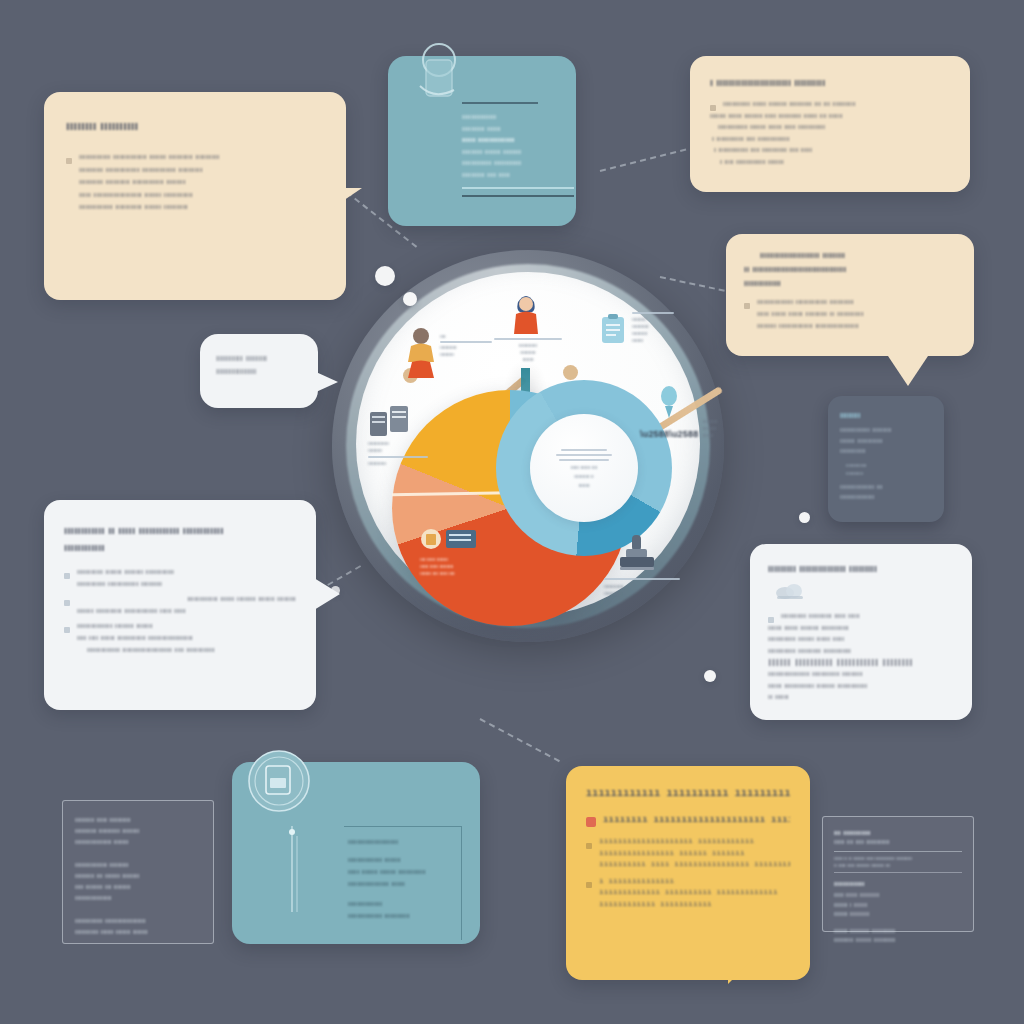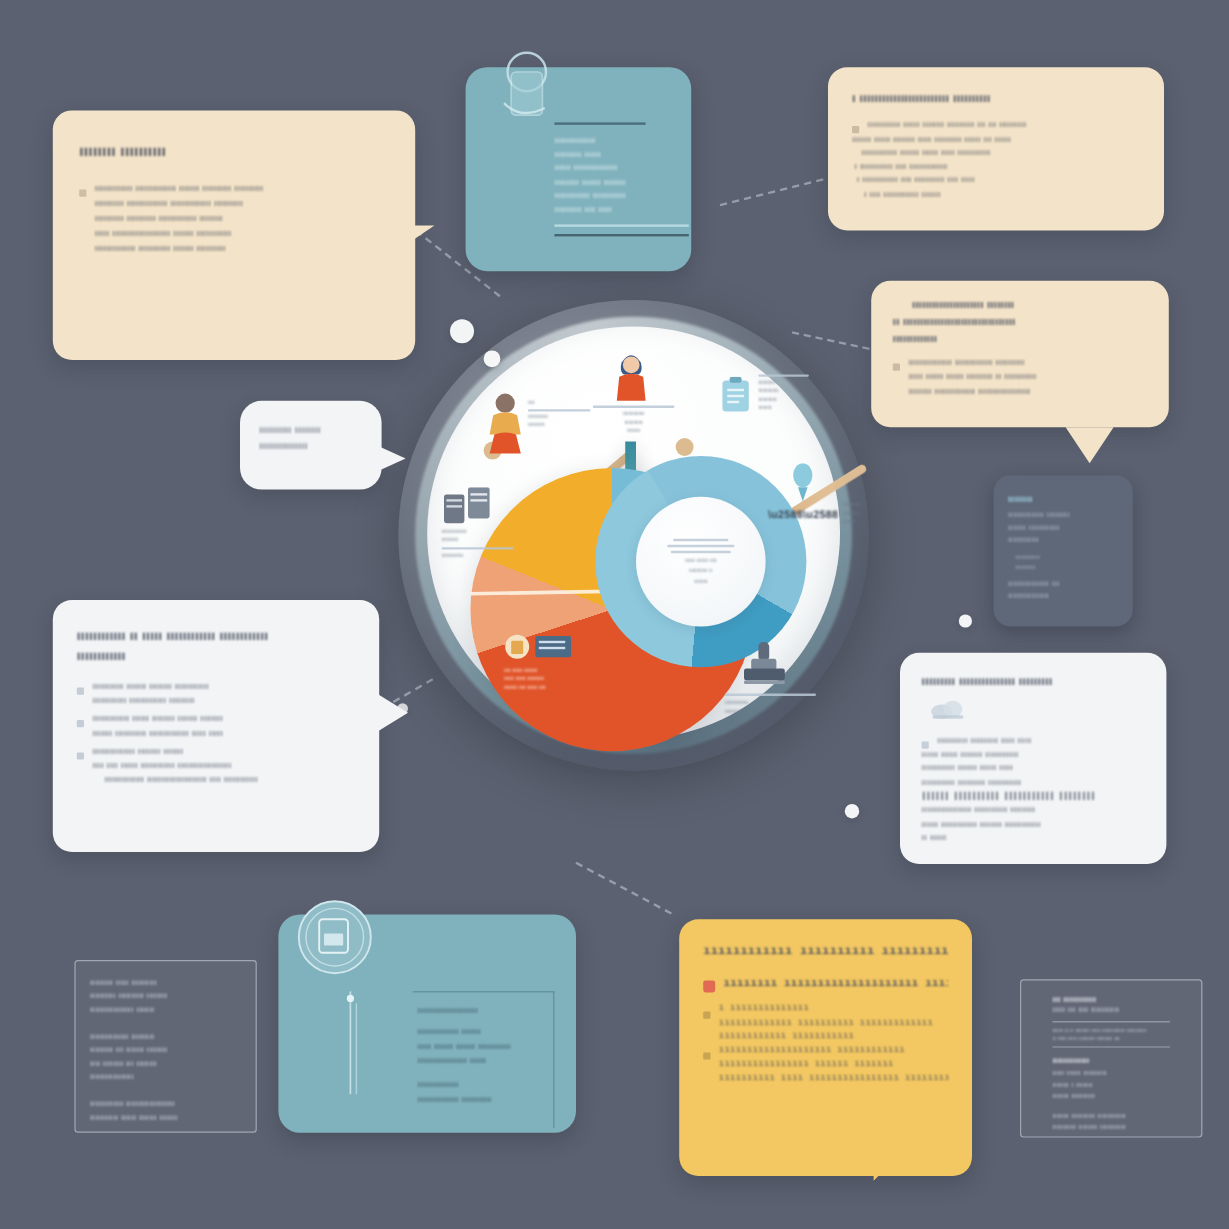--- a/index.html
+++ b/index.html
@@ -206,21 +206,21 @@
     <div class="microline" style="width:60px;margin:2px 0;"></div>
     <div class="micro">ııııııııııııı</div>
   </div>
 
   <div class="fig" style="left:657px;top:386px;width:24px;height:34px;">
     <svg viewBox="0 0 24 34" width="24" height="34">
       <ellipse cx="12" cy="10" rx="8" ry="10" fill="#8ccbdd"></ellipse>
       <path d="M8 20 l4 12 l4 -12z" fill="#6fb6cc"></path>
     </svg>
   </div>
-  <div style="position:absolute;left:640px;top:418px;display:flex;gap:4px;align-items:center;">
+  <div style="position:absolute;left:640px;top:418px;display:flex;gap:4px;align-items:flex-end;">
     <span class="txt" style="font-size:9px;font-weight:700;color:#3c4554;">\u2588\u2588</span>
     <div>
       <div class="micro">ııııııııııı</div>
       <div class="micro">ıııııııııı</div>
       <div class="micro">ıııııııı</div>
     </div>
   </div>
 
   <div class="fig" style="left:616px;top:533px;width:42px;height:42px;">
     <svg viewBox="0 0 42 42" width="42" height="42">
@@ -270,21 +270,21 @@
       <svg viewBox="0 0 54 70" width="54" height="70">
         <circle cx="27" cy="18" r="16" fill="none" stroke="#c9e4ea" stroke-width="2" opacity=".85"></circle>
         <rect x="14" y="18" width="26" height="36" rx="4" fill="#9ecad3" opacity=".6" stroke="#cfe8ee" stroke-width="1.4"></rect>
         <path d="M8 44 q14 14 34 4" fill="none" stroke="#d5eaef" stroke-width="2" opacity=".8"></path>
       </svg>
     </div>
     <div style="margin-left:56px;margin-top:30px;">
       <div style="height:2px;width:76px;background:#3c5566;opacity:.75;margin-bottom:7px;"></div>
       <div class="txt" style="font-size:7.5px;line-height:11.5px;color:#eef7fa;">ııııııııııııııı</div>
       <div class="txt" style="font-size:7.5px;line-height:11.5px;color:#eef7fa;">ıııııııııı ıııııı</div>
-      <div class="txt" style="font-size:7.5px;line-height:11.5px;color:#eef7fa;">ıııııı ıııııııııııııııı</div>
+      <div class="txt" style="font-size:7.5px;line-height:11.5px;color:#eef7fa;font-weight:bold;">ıııııı ıııııııııııııııı</div>
       <div class="txt" style="font-size:7.5px;line-height:11.5px;color:#eef7fa;">ııııııııı ııııııı ıııııııı</div>
       <div class="txt" style="font-size:7.5px;line-height:11.5px;color:#eef7fa;">ııııııııııııı ıııııııııııı</div>
       <div class="txt" style="font-size:7.5px;line-height:11.5px;color:#eef7fa;">ıııııııııı ıııı ııııı</div>
       <div style="height:2px;width:112px;background:#bfe0e8;opacity:.85;margin-top:7px;"></div>
       <div style="height:2px;width:112px;background:#39525f;opacity:.8;margin-top:6px;"></div>
     </div>
   </div>
 
   <div class="card cream" style="left:690px;top:56px;width:280px;height:136px;padding:20px 20px;">
     <div class="txt ttl" style="font-size:10.5px;margin-bottom:10px;">ı ıııııııııııııııııııııııı  ıııııııııı</div>
@@ -323,21 +323,21 @@
 
   <div class="card white" style="left:44px;top:500px;width:272px;height:210px;padding:22px 20px;">
     <div class="txt ttl" style="font-size:11.5px;line-height:17px;">ıııııııııııı ıı ııııı ıııııııııııı ıııııııııııı</div>
     <div class="txt ttl" style="font-size:11.5px;line-height:17px;margin-bottom:10px;">ıııııııııııı</div>
 
     <div class="bul" style="color:#9fadbc;margin-bottom:3px;">
       <div class="txt" style="font-size:7.8px;line-height:12px;">ııııııııııı ııııııı ıııııııı ıııııııııııı</div>
       <div class="txt" style="font-size:7.8px;line-height:12px;">ıııııııııııı ııııııııııııı ııııııııı</div>
     </div>
     <div class="bul" style="color:#9fadbc;margin-bottom:3px;">
-      <div class="txt" style="font-size:7.8px;line-height:12px;">ııııııııııııı ıııııı ıııııııı ııııııı ıııııııı</div>
+      <div class="txt" style="font-size:7.8px;line-height:12px;text-align:right;">ııııııııııııı ıııııı ıııııııı ııııııı ıııııııı</div>
       <div class="txt" style="font-size:7.8px;line-height:12px;">ııııııı ııııııııııı ıııııııııııııı ııııı ııııı</div>
     </div>
     <div class="bul" style="color:#9fadbc;">
       <div class="txt" style="font-size:7.8px;line-height:12px;">ııııııııııııııı ıııııııı ııııııı</div>
       <div class="txt" style="font-size:7.8px;line-height:12px;">ıııı ıııı ıııııı ıııııııııııı ııııııııııııııııııı</div>
       <div class="txt" style="font-size:7.8px;line-height:12px;margin-left:10px;">ıııııııııııııı ııııııııııııııııııııı ıııı ıııııııııııı</div>
     </div>
   </div>
   <div class="tail" style="left:314px;top:578px;border-top:16px solid transparent;border-bottom:16px solid transparent;border-left:26px solid #f2f4f6;"></div>
 
@@ -411,34 +411,34 @@
       <div class="txt" style="font-size:7.5px;line-height:12px;color:#2f4a57;">ııııııııııııııı ııııııııııı</div>
     </div>
   </div>
 
   <div class="card amber" style="left:566px;top:766px;width:244px;height:214px;padding:22px 20px;font-family:Liberation Mono, monospace;">
     <div class="txt ttl" style="font-size:10px;margin-bottom:16px;">ıııııııııııı ıııııııııı ııııııııııııııı</div>
     <div style="display:flex;gap:7px;align-items:flex-start;margin-bottom:9px;">
       <span style="width:10px;height:10px;background:#e06a52;border-radius:2px;flex:0 0 auto;margin-top:2px;"></span>
       <span class="txt ttl" style="font-size:9px;">ıııııııı ıııııııııııııııııııı ıııııııı</span>
     </div>
+    <div class="bul" style="color:#a5864a;margin-bottom:5px;">
+      <div class="txt" style="font-size:7.5px;line-height:11.5px;">ıııııııııııııııııııı ıııııııııııı</div>
+      <div class="txt" style="font-size:7.5px;line-height:11.5px;">ıııııııııııııııı ıııııı ııııııı</div>
+      <div class="txt" style="font-size:7.5px;line-height:11.5px;">ıııııııııı ıııı ıııııııııııııııı ıııııııı</div>
+    </div>
     <div class="bul" style="color:#a5864a;">
       <div class="txt" style="font-size:7.5px;line-height:11.5px;">ı ıııııııııııııı</div>
       <div class="txt" style="font-size:7.5px;line-height:11.5px;">ııııııııııııı ıııııııııı ııııııııııııı</div>
       <div class="txt" style="font-size:7.5px;line-height:11.5px;">ıııııııııııı ııııııııııı</div>
     </div>
-    <div class="bul" style="color:#a5864a;margin-bottom:5px;">
-      <div class="txt" style="font-size:7.5px;line-height:11.5px;">ıııııııııııııııııııı ıııııııııııı</div>
-      <div class="txt" style="font-size:7.5px;line-height:11.5px;">ıııııııııııııııı ıııııı ııııııı</div>
-      <div class="txt" style="font-size:7.5px;line-height:11.5px;">ıııııııııı ıııı ıııııııııııııııı ıııııııı</div>
-    </div>
   </div>
   <div class="tail" style="left:728px;top:942px;border-left:0 solid transparent;border-right:42px solid transparent;border-top:42px solid #f3c761;"></div>
 
-  <div class="card ghost" style="left:822px;top:816px;width:152px;height:132px;padding:11px 26px;margin-left:28px;">
+  <div class="card ghost" style="left:822px;top:816px;width:152px;height:116px;padding:11px 11px;">
     <div class="txt ttl" style="font-size:7.5px;color:#e3eaf0;">ııı ıııııııııııı</div>
     <div class="txt" style="font-size:7px;line-height:10px;color:#d6e0e9;">ııııı ııı ıııı ııııııııııı</div>
     <div style="height:1px;background:rgba(225,232,240,.45);margin:4px 0 3px;"></div>
     <div class="txt" style="font-size:4.6px;line-height:7px;color:#cfdae4;">ıııııı ıı ıı ıııııııı ııııı ııııııııııııı ııııııııııı</div>
     <div class="txt" style="font-size:4.6px;line-height:7px;color:#cfdae4;">ıı  ııııı ııııı ııııııııı ııııııııı ııı</div>
     <div style="height:1px;background:rgba(225,232,240,.38);margin:3px 0 6px;"></div>
     <div class="txt ttl" style="font-size:7.2px;color:#e3eaf0;margin-bottom:2px;">ıııııııııııııı</div>
     <div class="txt" style="font-size:6.4px;line-height:9.6px;color:#d2dce6;">ııııı ıııııı ıııııııııı</div>
     <div class="txt" style="font-size:6.4px;line-height:9.6px;color:#d2dce6;">ııııııı ı ııııııı</div>
     <div class="txt" style="font-size:6.4px;line-height:9.6px;color:#d2dce6;">ııııııı ıııııııııı</div>

